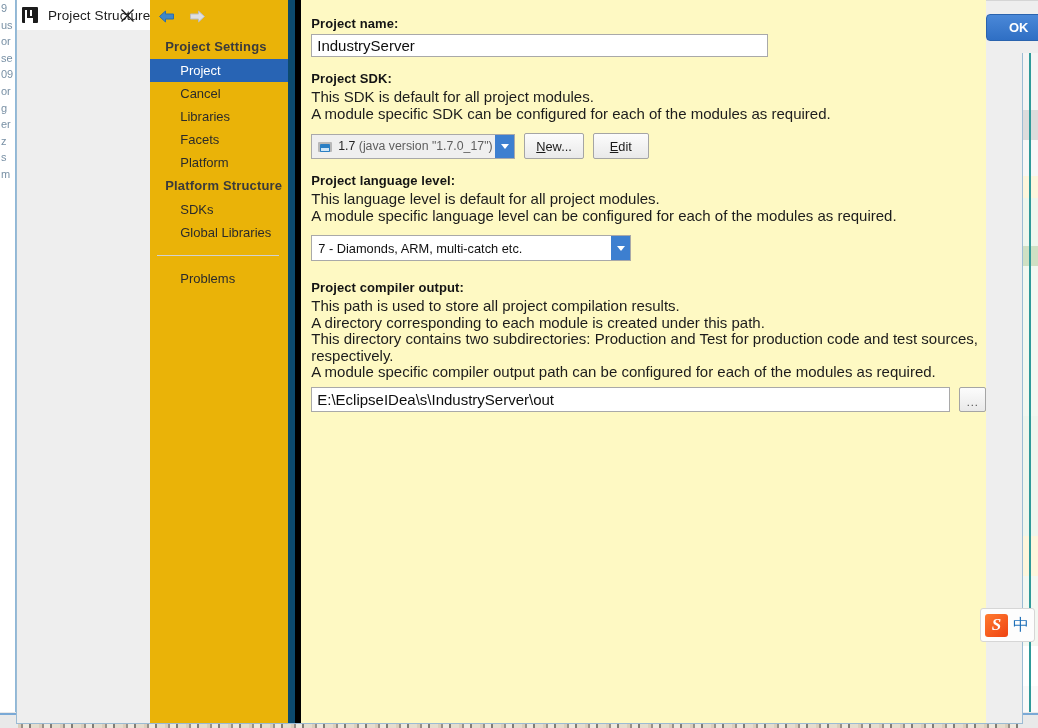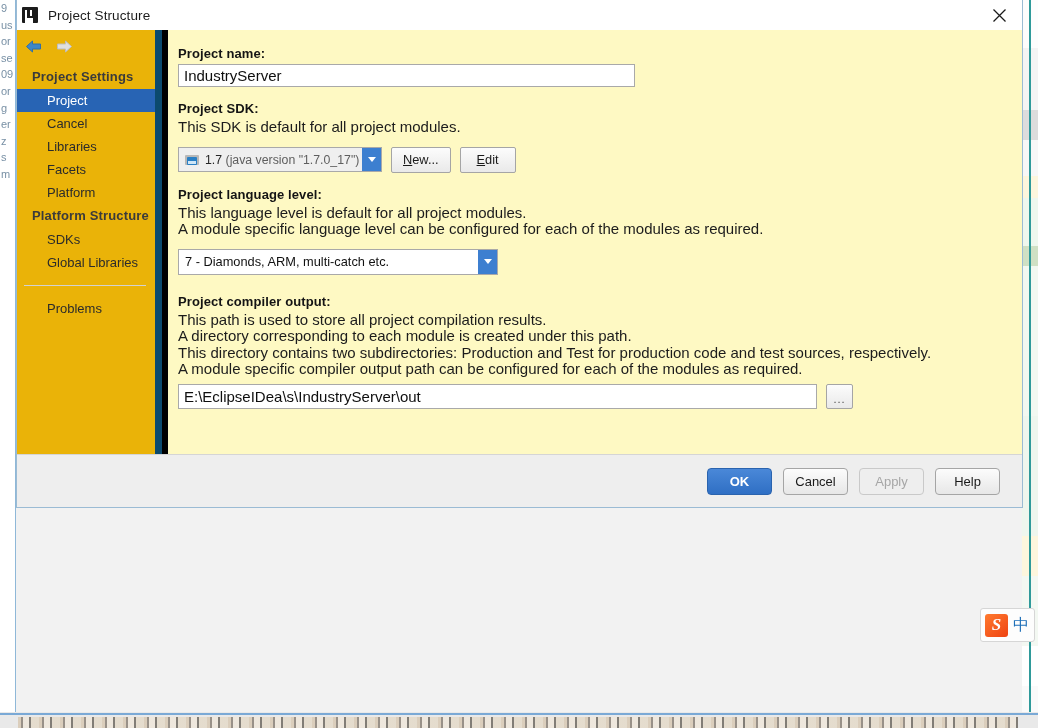--- a/index.html
+++ b/index.html
@@ -50,25 +50,25 @@
   #bg-bottom-noise {
     position: absolute; left: 18px; top: 717px; width: 1000px; height: 11px;
     background: repeating-linear-gradient(90deg,
       #d8c9b4 0 3px, #8a8177 3px 5px, #efe7db 5px 11px, #6f6a62 11px 13px, #e4dac9 13px 21px);
     opacity: .85;
   }
 
   
   #dialog {
     position: absolute; left: 16px; top: 0;
-    width: 1007px; height: 508px;
+    width: 1007px; height: 724px;
     background: #eeeeee;
     border: 1px solid #9bbbd4;
     border-top: none;
-    display: flex; flex-direction: column;
+    display: flex; flex-direction: row;
   }
   #titlebar {
     height: 30px; background: #ffffff;
     display: flex; align-items: center;
     flex: none;
     position: relative;
   }
   #ij-icon {
     width: 16px; height: 16px; margin-left: 5px;
     background: #1b1b1b; border-radius: 1px;
@@ -374,20 +374,21 @@
 
     <div id="content">
 
       <div class="sec-label">Project name:</div>
       <div class="txt-input" style="width:457px">IndustryServer</div>
 
       <div class="gap-s"></div>
 
       <div class="sec-label">Project SDK:</div>
       <div class="sec-desc">This SDK is default for all project modules.</div>
+      <div class="sec-desc">A module specific SDK can be configured for each of the modules as required.</div>
 
       <div class="row" style="margin-top:11px">
         <div class="combo" id="sdk-combo">
           <div class="combo-face">
             <span class="jdk-icon">
               <span class="fold"></span>
                 <span class="disk"></span>
             </span>
             <span class="sdk-txt">
               <b>1.7</b>

